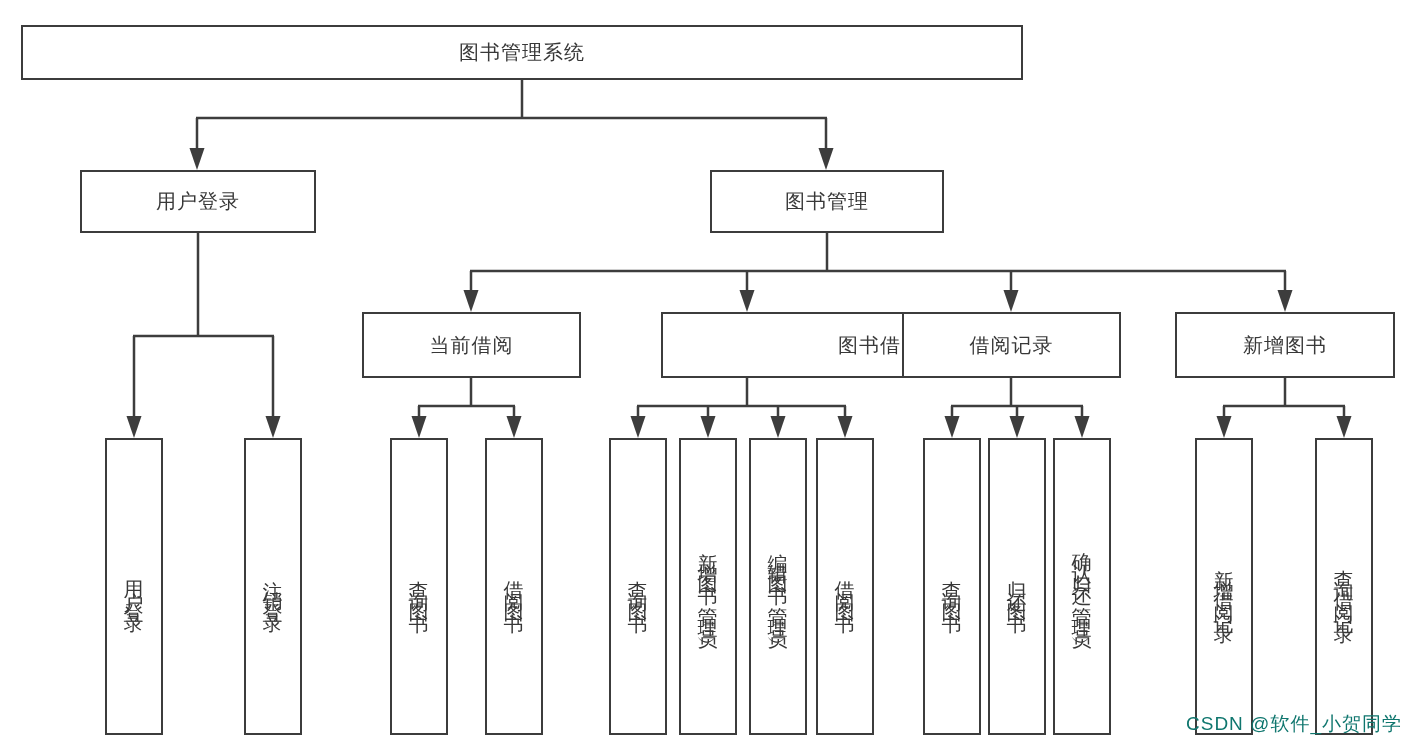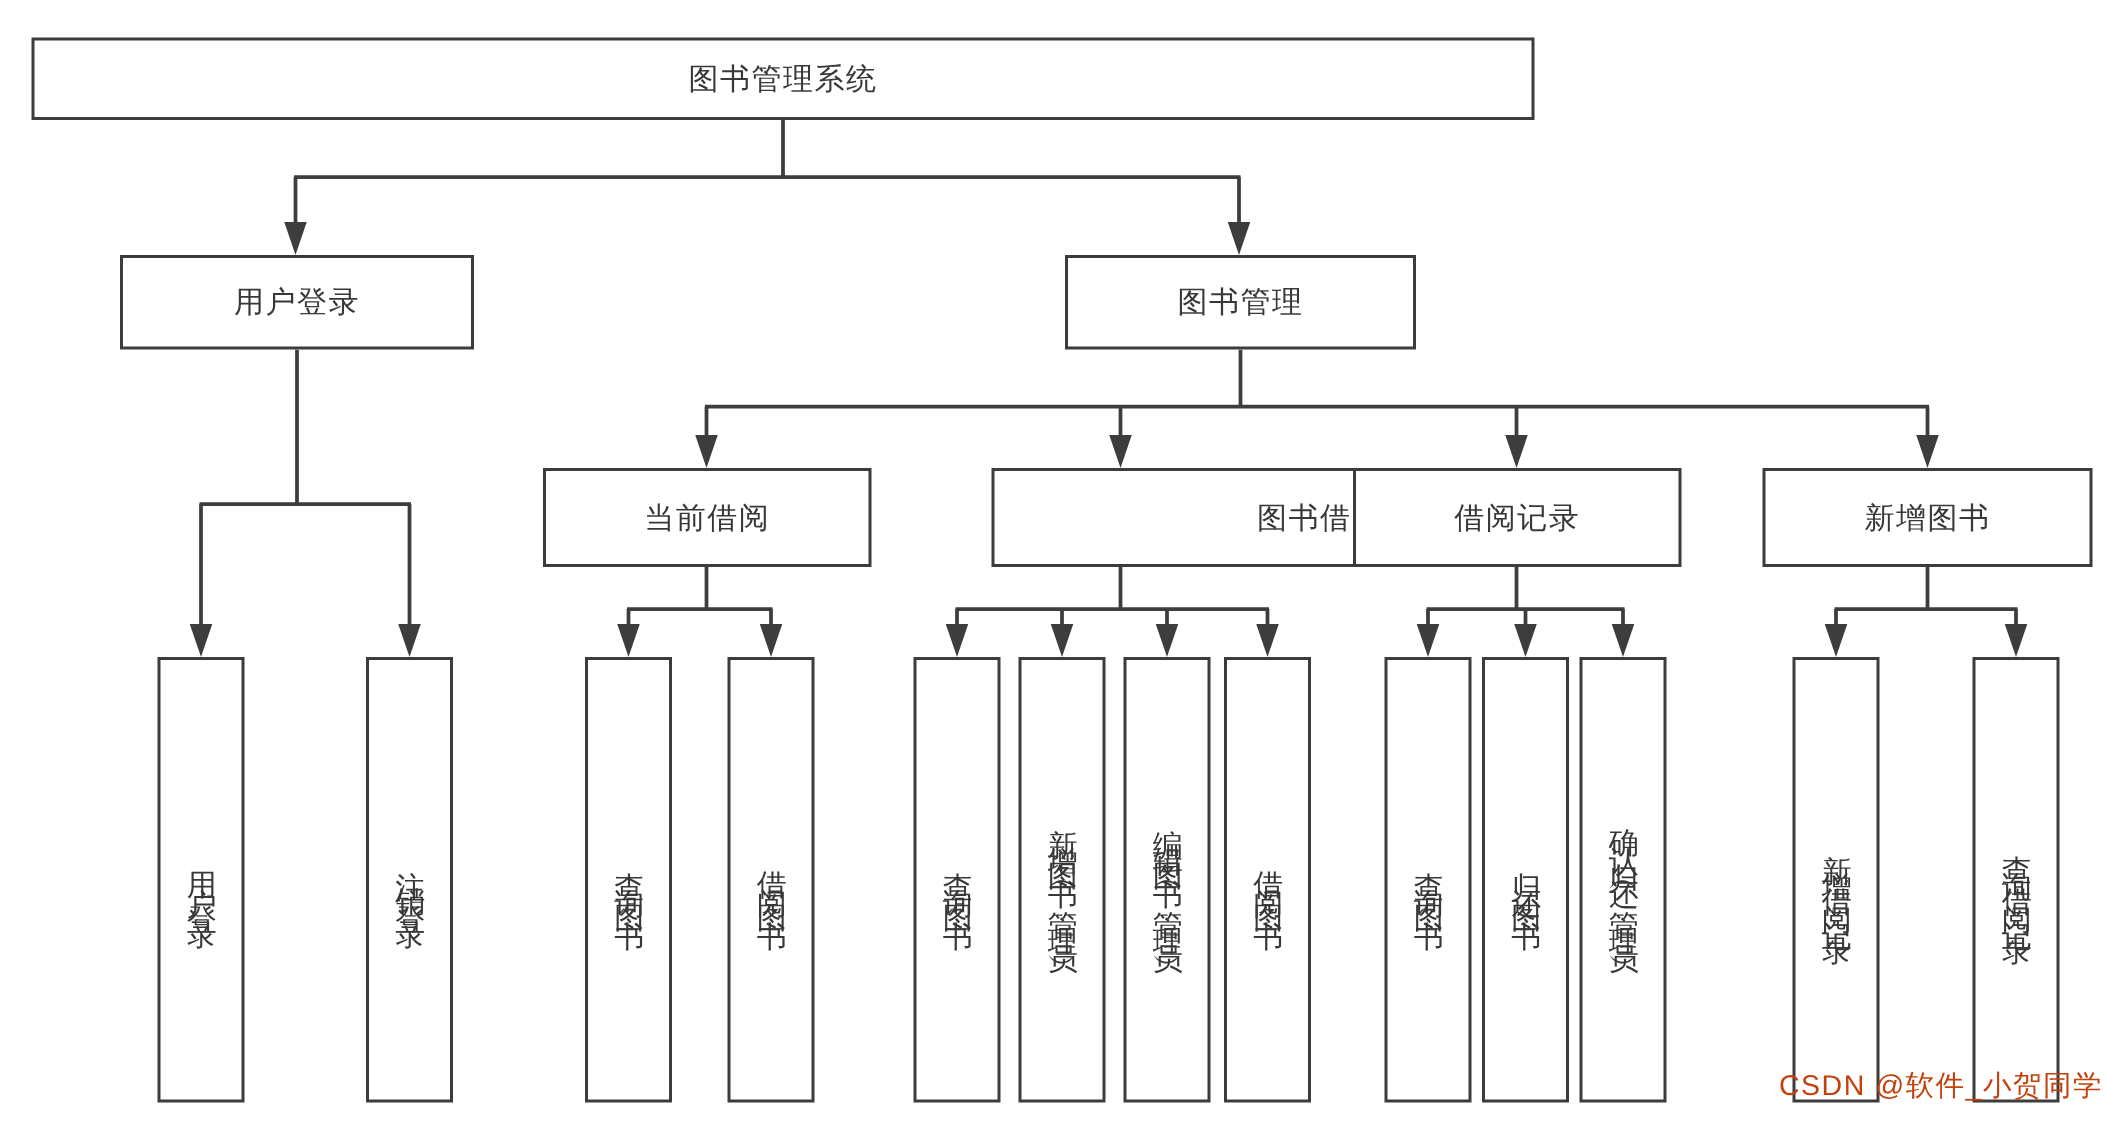--- a/index.html
+++ b/index.html
@@ -33,21 +33,21 @@
     line-height: 1;
     white-space: nowrap;
   }
   .lvl2 { top: 312px; height: 66px; }
   #watermark {
     position: absolute;
     left: 1186px;
     top: 711px;
     font-size: 19px;
     letter-spacing: 1px;
-    color: #c2410c;
+    color: #0f766e;
     white-space: nowrap;
   }
 </style>
 </head>
 <body>
 
 <div id="canvas">
 
   <svg id="wires" viewBox="0 0 1405 747" xmlns="http://www.w3.org/2000/svg">
     <g stroke="#3d3d3d" stroke-width="2.5" fill="none">

